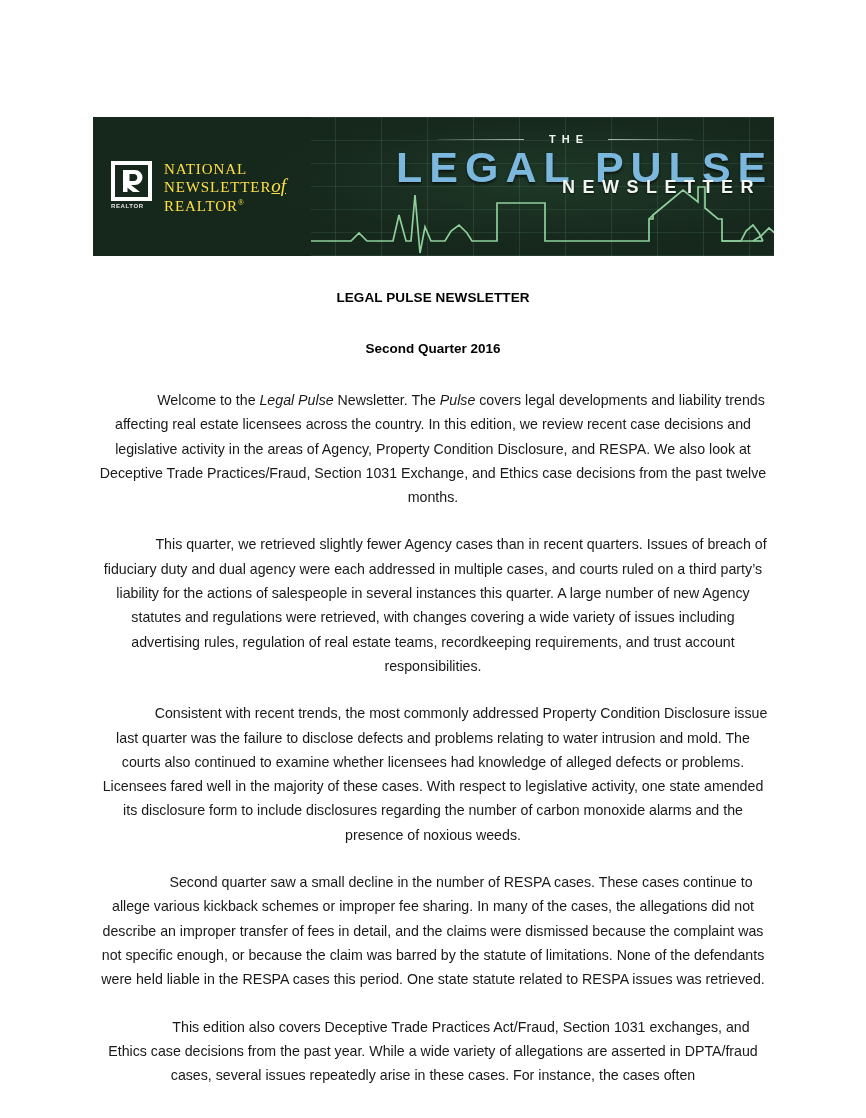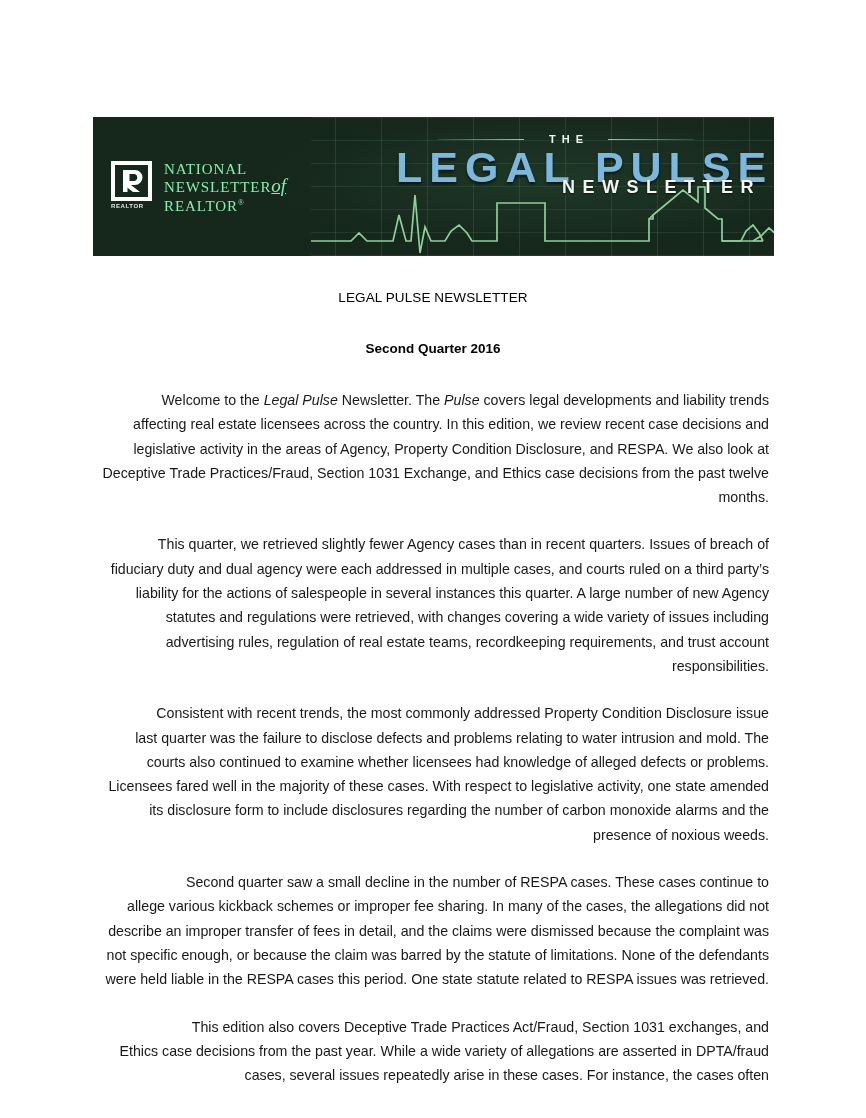--- a/index.html
+++ b/index.html
@@ -89,21 +89,21 @@
     font-family: "Liberation Sans", sans-serif;
     font-size: 6px;
     font-weight: bold;
     letter-spacing: 0.6px;
     color: #e8e8e4;
     line-height: 8px;
   }
   .nar-text {
     margin-left: 12px;
     font-family: "Liberation Serif", serif;
-    color: #86efac;
+    color: #fde047;
     line-height: 15.5px;
     padding-top: 1px;
   }
   .nar-text .ln {
     font-size: 15px;
     letter-spacing: 0.9px;
     white-space: nowrap;
   }
   .nar-text .ital {
     font-style: italic;
@@ -189,39 +189,39 @@
   
   .doc {
     position: absolute;
     left: 97px;
     top: 288px;
     width: 672px;
   }
   .doc-title {
     text-align: center;
     font-size: 13.5px;
-    font-weight: normal;
+    font-weight: bold;
     letter-spacing: 0.1px;
     line-height: 19px;
     margin: 0;
   }
   .doc-subtitle {
     text-align: center;
     font-size: 13.5px;
     font-weight: bold;
     line-height: 19px;
     margin: 32px 0 0 0;
   }
   .body-copy {
     margin-top: 30px;
   }
   .para {
     font-size: 14.2px;
     line-height: 24.3px;
-    text-align: right;
+    text-align: center;
     margin: 12px 0 23px 0;
     text-indent: 56px;
     color: #191919;
   }
   .para em { font-style: italic; }
 </style>
 </head>
 <body>
 
 <div class="page">

